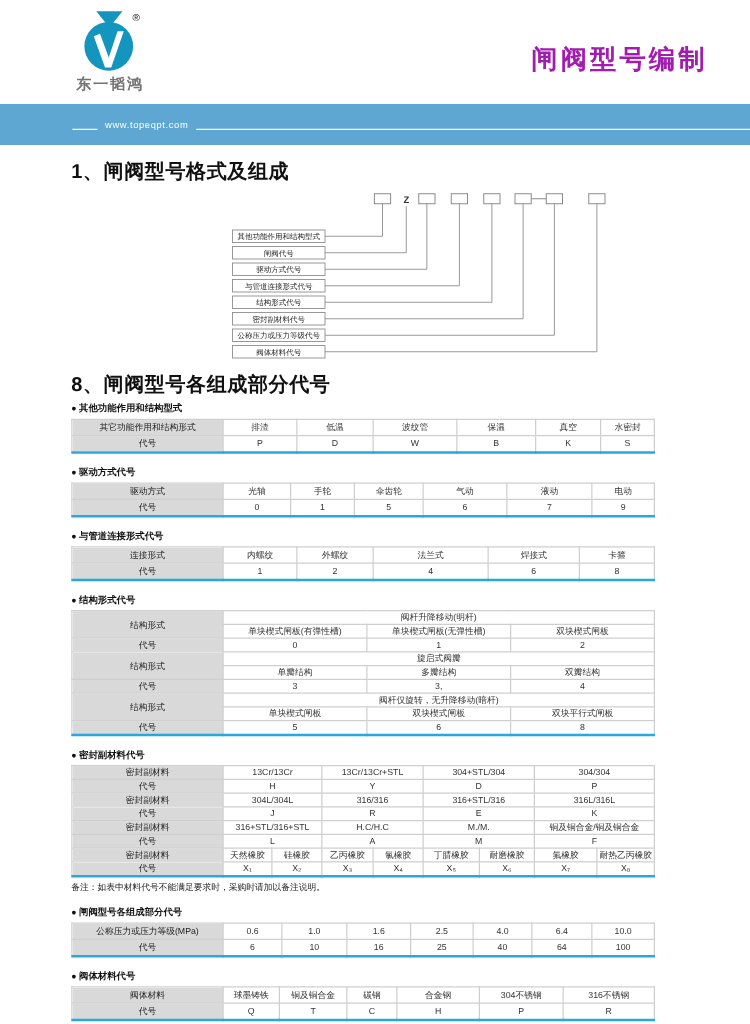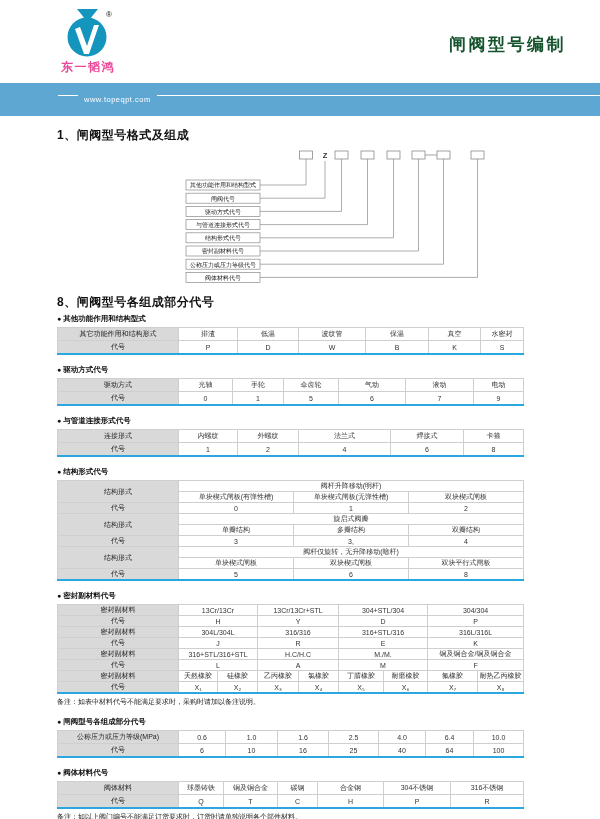--- a/index.html
+++ b/index.html
@@ -4,35 +4,35 @@
 <style>
   html,body{margin:0;padding:0;}
   body{width:600px;height:819px;background:#fff;color:#222;
        font-family:"Liberation Sans","DejaVu Sans",sans-serif;}
   .page{position:relative;width:600px;height:819px;overflow:hidden;background:#fff;}
 
   
   header{position:relative;height:83px;background:#fff;}
   .logo{position:absolute;left:53px;top:8px;width:70px;text-align:center;}
   .logo svg{display:block;margin:0 auto;}
-  .logo-text{font-size:12px;font-weight:bold;letter-spacing:1.5px;color:#ec4899;margin-top:1px;white-space:nowrap;}
+  .logo-text{font-size:12px;font-weight:bold;letter-spacing:1.5px;color:#737373;margin-top:1px;white-space:nowrap;}
   .reg-mark{position:absolute;left:106px;top:10px;font-size:8px;color:#111;}
-  .page-title{position:absolute;right:34px;top:33px;font-size:17px;font-weight:bold;letter-spacing:2.5px;color:#14532d;}
+  .page-title{position:absolute;right:34px;top:33px;font-size:21px;font-weight:bold;letter-spacing:2.5px;color:#a21caf;}
 
   
   .banner{height:33px;background:#5EA7D3;display:flex;align-items:center;}
-  .banner-inner{display:flex;align-items:flex-start;width:100%;padding-left:58px;}
+  .banner-inner{display:flex;align-items:flex-end;width:100%;padding-left:58px;}
   .wline{height:1px;background:#fff;}
   .wline.short{width:20px;}
   .wline.long{flex:1;}
   .site-url{color:#fff;font-size:7.5px;padding:0 6px;letter-spacing:.5px;white-space:nowrap;}
 
   
   main{padding:8px 57px 0 57px;}
-  .sec-heading{font-size:12px;font-weight:bold;color:#111;letter-spacing:.5px;margin:3px 0;}
+  .sec-heading{font-size:16px;font-weight:bold;color:#111;letter-spacing:.5px;margin:3px 0;}
   #diagram{width:600px;height:144px;margin-left:-57px;}
   #diagram svg{display:block;}
 
   
   .tbl-block{margin-bottom:10px;}
   .tbl-title{font-size:7.5px;font-weight:bold;color:#111;margin-bottom:3px;white-space:nowrap;}
   .bullet{margin-right:2px;font-size:7px;}
   table.code{border-collapse:collapse;table-layout:fixed;width:466px;
              border-bottom:2px solid #29A8DF;font-size:7px;}
   table.code td{border:1px solid #CFCFCF;height:12px;text-align:center;

